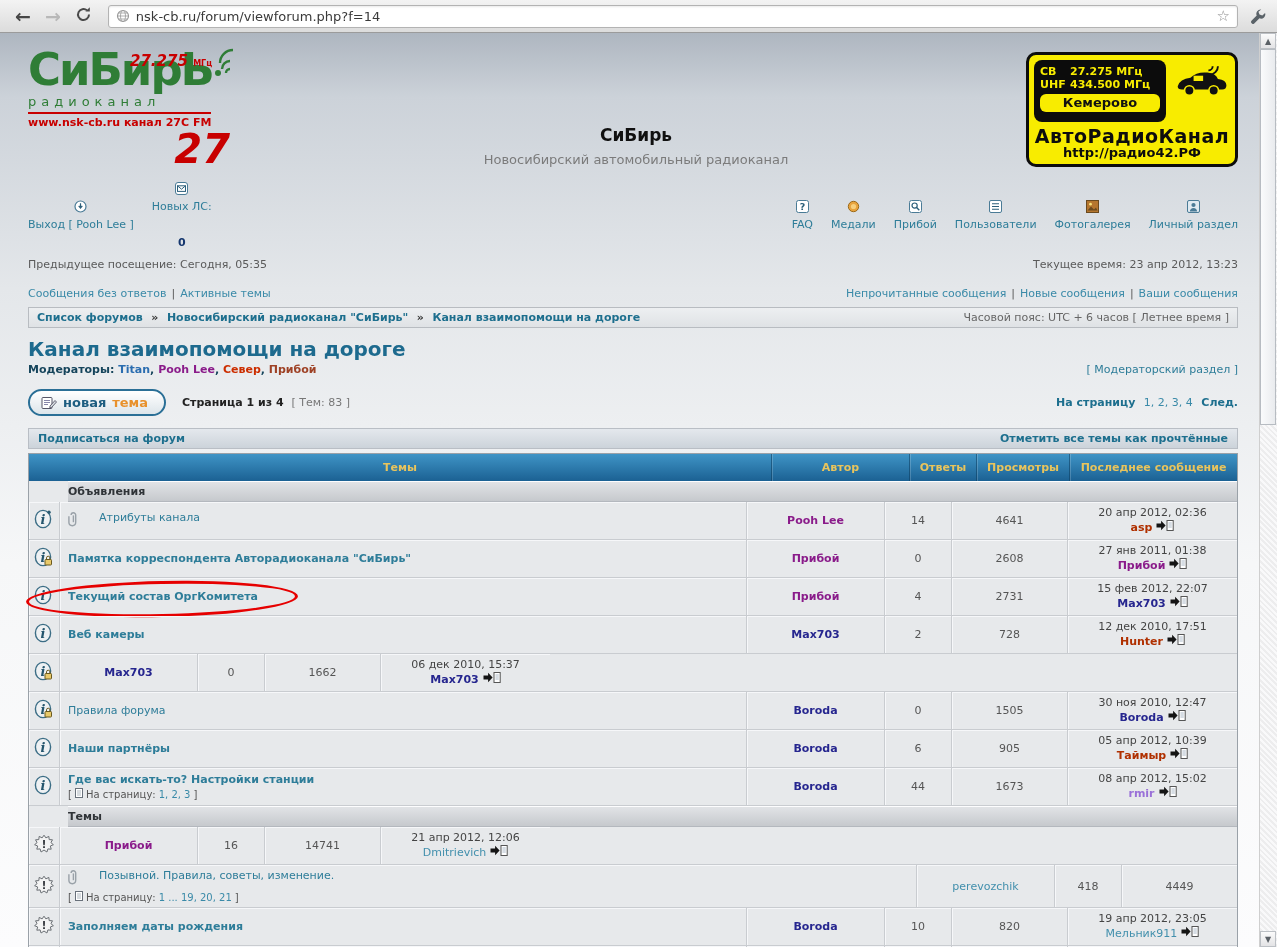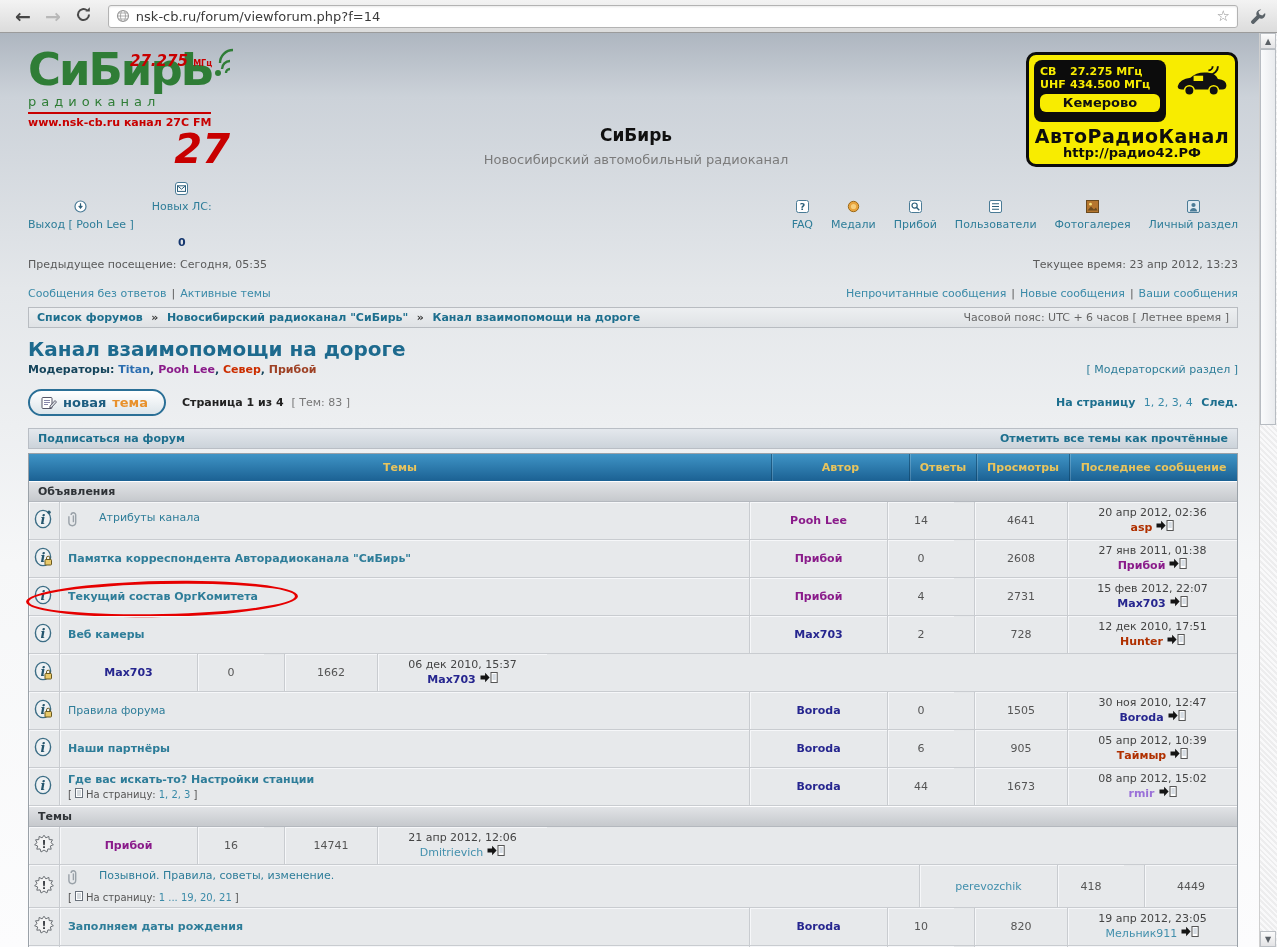--- a/index.html
+++ b/index.html
@@ -102,35 +102,35 @@
   
   #ftable{margin-top:4px;border:1px solid #9aa1a8;background:#e7e9eb;}
   .thead{display:flex;height:27px;background:linear-gradient(#3f94c6,#1b6193);}
   .th{display:flex;align-items:center;justify-content:center;color:#e9c45c;font-weight:bold;
       border-left:1px solid rgba(13,60,92,.55);box-shadow:inset 1px 0 0 rgba(255,255,255,.18);box-sizing:border-box;}
   .th-topics{width:742px;border-left:none;box-shadow:none;}
   .th-author{width:138px;}
   .th-replies{width:67px;}
   .th-views{width:93px;}
   .th-last{flex:1;}
-  .sectbar{height:19px;display:flex;align-items:center;padding:0 9px;
+  .sectbar{height:19px;display:flex;align-items:center;padding:0 0;
            background:linear-gradient(#e1e3e6,#c6c9cd);font-weight:bold;color:#2f3337;
-           border-top:1px solid #fdfdfe;border-bottom:1px solid #b4b8be;}
+           border-top:1px solid #fdfdfe;border-bottom:1px solid #b4b8be;margin-left:39px;}
   .trow{display:flex;align-items:stretch;background:#e7e9eb;border-bottom:1px solid #c9ccd0;}
   .c{display:flex;align-items:center;justify-content:center;border-left:1px solid #c9ccd0;
      min-height:37px;box-shadow:inset 1px 1px 0 #f6f7f9;box-sizing:border-box;}
   .c-icon{width:30px;border-left:none;}
   .c-topic{flex:1;flex-direction:column;align-items:flex-start;justify-content:center;padding:4px 8px;position:relative;}
   .tline{display:flex;align-items:flex-start;gap:20px;}
   .ttitle{color:#2e7d99;}
   .sub{margin-top:2px;color:#555;font-size:10px;display:flex;align-items:center;gap:3px;}
   .subpg{color:#3a8aa8;}
   .c-author{width:138px;}
   .c-replies{width:67px;color:#555;}
-  .c-views{width:93px;color:#555;margin-left:20px;}
+  .c-views{width:116px;color:#555;}
   .c-last{width:170px;flex-direction:column;line-height:14px;color:#444;padding:3px 0;}
   .lauth{display:flex;align-items:center;gap:4px;}
   .red-ellipse{position:absolute;left:-34px;top:3px;width:266px;height:30px;border:3px solid #e60000;
                border-radius:50%;transform:rotate(-1.2deg);pointer-events:none;}
 </style>
 </head>
 <body>
 
 <div id="browser">
   <span class="bico back">←</span>

